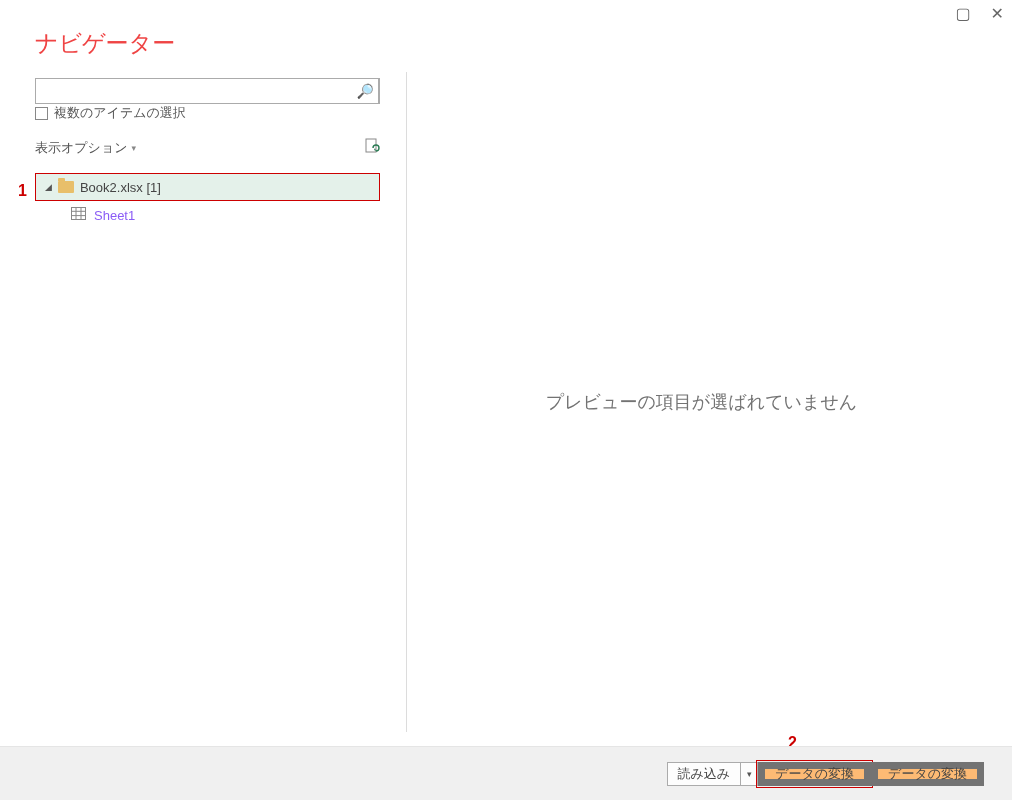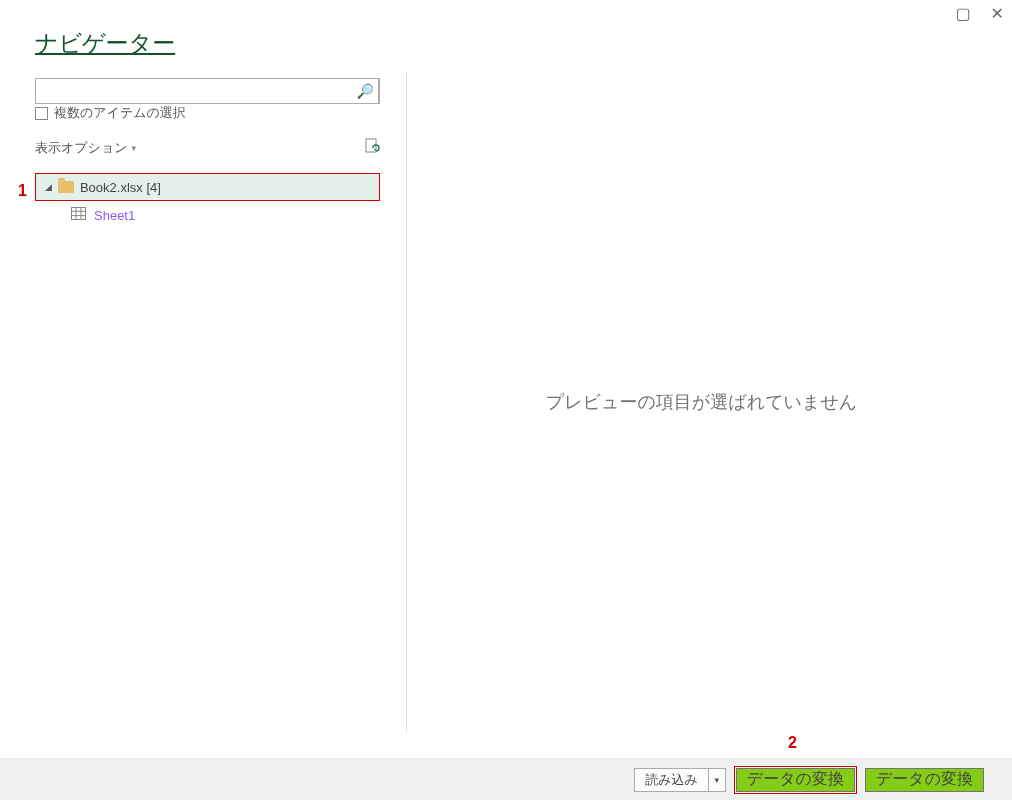--- a/index.html
+++ b/index.html
@@ -17,23 +17,22 @@
     top: 6px; right: 8px;
     display: flex;
     gap: 20px;
     color: #666;
   }
   .window-controls span { cursor: default; font-size: 16px; line-height:1; }
   .title {
     position: absolute;
     top: 28px; left: 35px;
     font-size: 23px;
-    color: #14532d;
+    color: #ef4444;
     font-weight: 400;
-    text-decoration: underline;
   }
   .left-pane {
     position: absolute;
     top: 78px; left: 35px;
     width: 345px;
     height: 660px;
   }
   .search-wrap {
     position: relative;
     width: 345px;
@@ -154,37 +153,36 @@
     justify-content: center;
     font-family: Liberation Mono, monospace;
   }
   .preview-msg {
     color: #737373;
     font-size: 18px;
   }
   .footer {
     position: absolute;
     left: 0; right: 0; bottom: 0;
-    height: 42px;
+    height: 54px;
     background: #f0f0f0;
     border-top: 1px solid #e5e5e5;
     display: flex;
     align-items: center;
     justify-content: flex-end;
     padding-right: 28px;
-    gap: 10px;
   }
   .btn {
     height: 24px;
-    border: 1px solid #737373;
-    background: #84cc16;
+    border: 7px solid #737373;
+    background: #fdba74;
     padding: 0 10px;
     display: inline-flex;
     align-items: center;
-    font-size: 16px;
+    font-size: 13px;
     color: #444;
     cursor: default;
   }
   .btn-split {
     display: inline-flex;
     height: 24px;
   }
   .btn-split .btn-main {
     border: 1px solid #ababab;
     border-right: none;
@@ -244,21 +242,21 @@
           <path d="M9 10 a3 3 0 1 1 3 3" fill="none" stroke="#2a7b53" stroke-width="1.4"></path>
           <path d="M12 13 l-2 -1 l1 -2 z" fill="#2a7b53"></path>
         </svg>
     </div>
   </div>
 
   <div class="tree">
     <div class="tree-item selected">
       <span class="tree-expander">◢</span>
       <span class="folder-icon"></span>
-      <span>Book2.xlsx [4]</span>
+      <span>Book2.xlsx [1]</span>
     </div>
     <div class="sheet-row">
       <span class="sheet-icon">
         <svg width="15" height="13" viewBox="0 0 15 13">
             <rect x="0.5" y="0.5" width="14" height="12" fill="none" stroke="#888"></rect>
             <line x1="5" y1="0" x2="5" y2="13" stroke="#888"></line>
             <line x1="10" y1="0" x2="10" y2="13" stroke="#888"></line>
             <line x1="0" y1="4.3" x2="15" y2="4.3" stroke="#888"></line>
             <line x1="0" y1="8.6" x2="15" y2="8.6" stroke="#888"></line>
           </svg>

